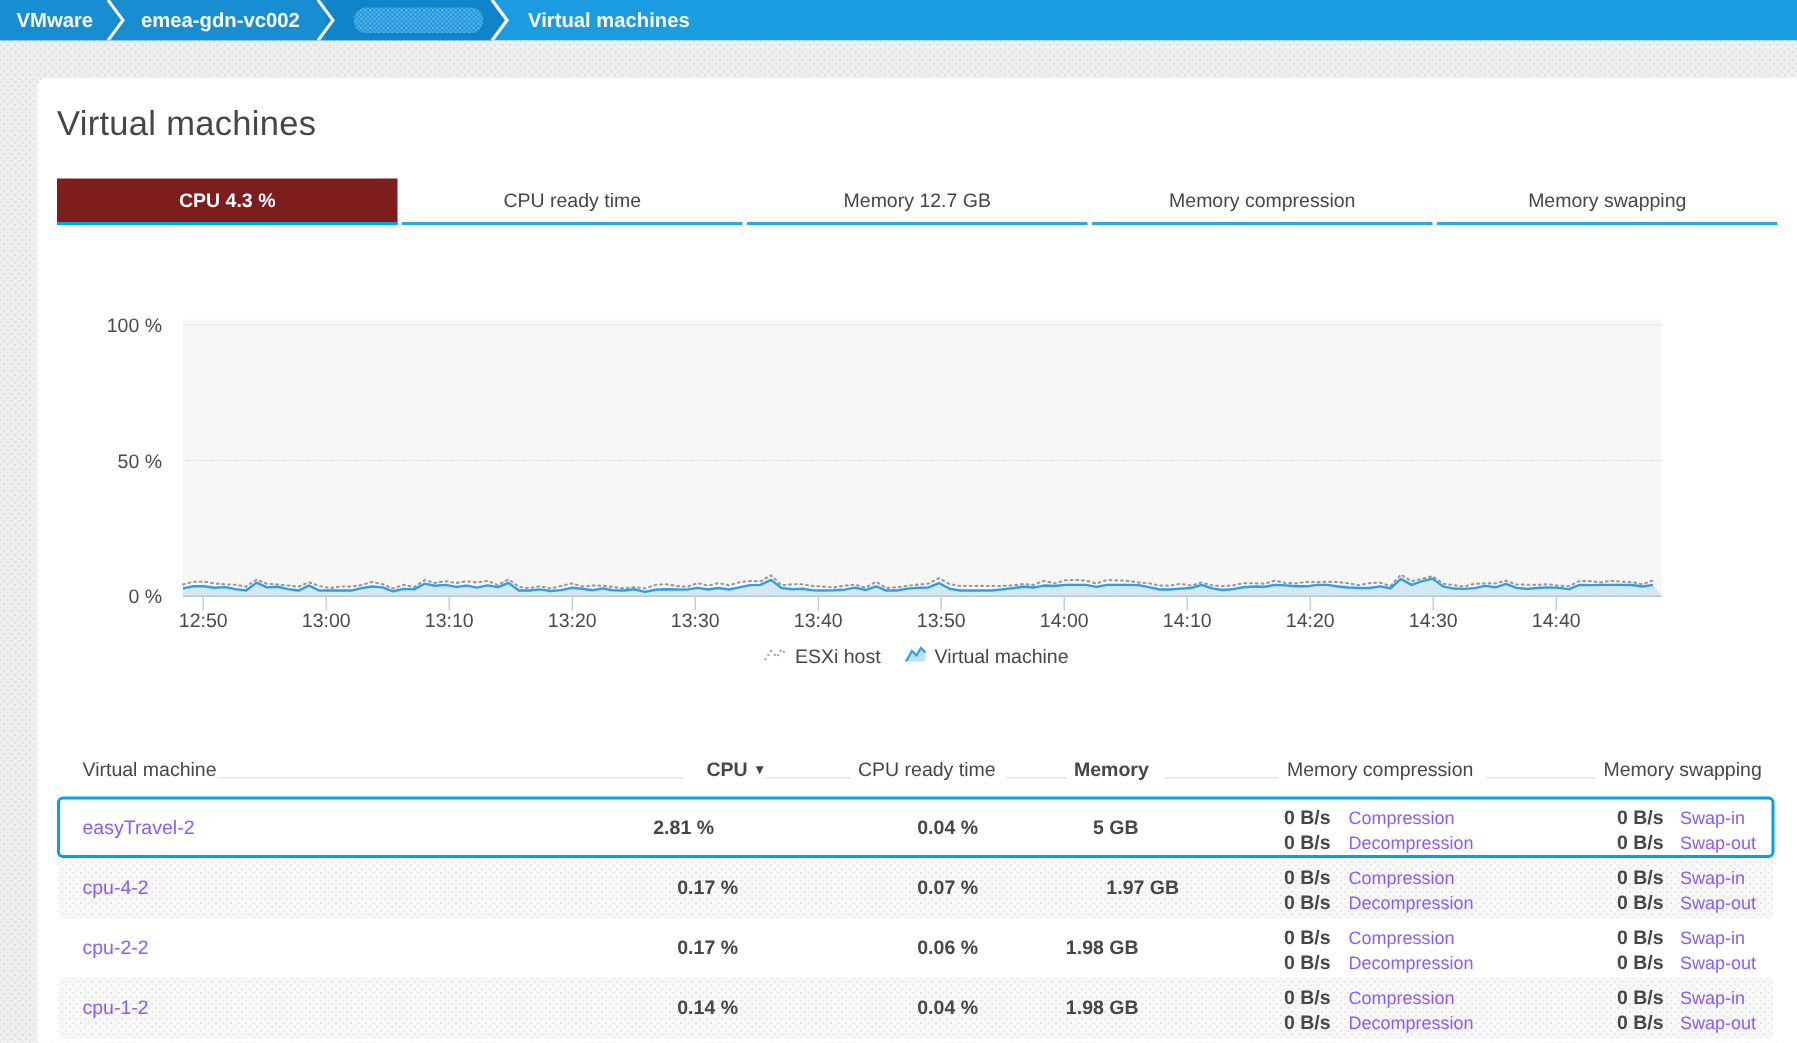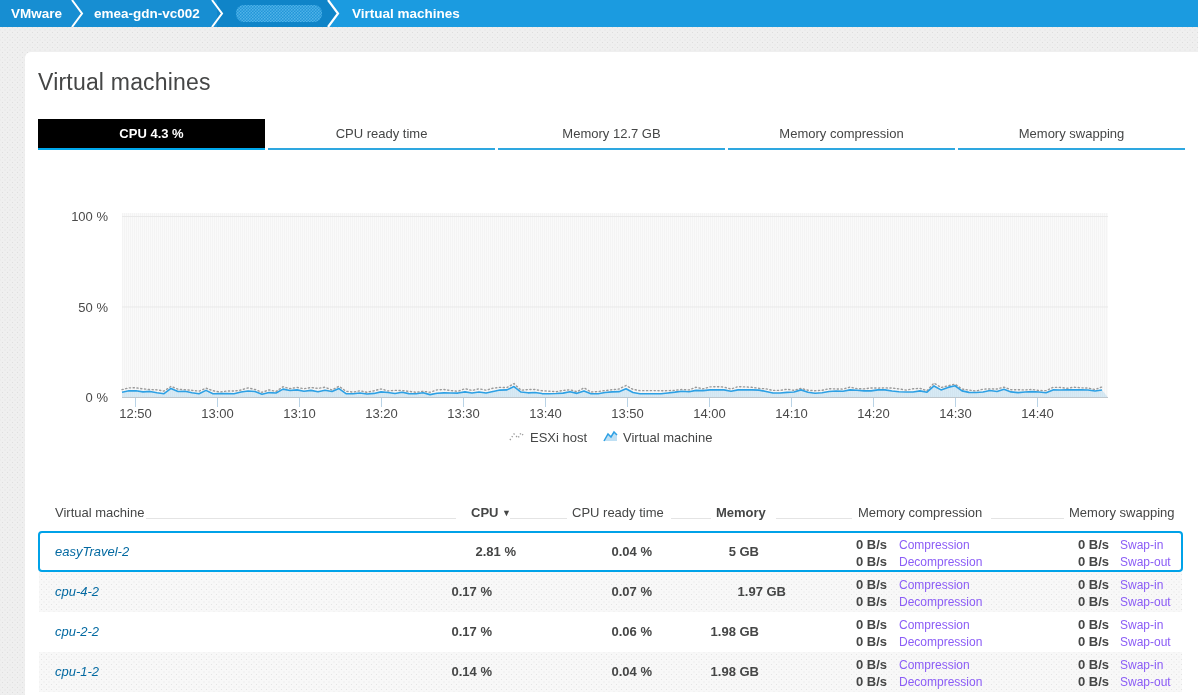--- a/index.html
+++ b/index.html
@@ -21,36 +21,36 @@
   
   #card { left:25px; top:52px; width:1173px; height:643px; background:#fff;
           border-radius:6px 0 0 0; }
 
   #title { left:38px; top:69px; font-size:23px; color:#454646; letter-spacing:0.2px; }
 
   
   .tab { top:119px; height:31px; width:227px; font-size:13px; color:#454646;
          display:flex; align-items:center; justify-content:center;
          border-bottom:2px solid #2ea7e0; background:#fff; }
-  .tab.active { background:#000000; color:#fff; font-weight:bold; border-bottom:2px solid #00a8ec; }
+  .tab.active { background:#7f1d1d; color:#fff; font-weight:bold; border-bottom:2px solid #00a8ec; }
 
   .axlab { font-size:13px; fill:#4a4a4a; font-family:"Liberation Sans",sans-serif; }
   .leglab { font-size:13px; fill:#454646; font-family:"Liberation Sans",sans-serif; }
 
   
   .th { top:505px; font-size:13px; color:#454646; }
   .leader { top:518px; height:1px; background:#e4e4e4; }
   .hatchrow { left:39px; width:1143px; height:40px;
     background-color:#f8f8f8;
     background-image: radial-gradient(circle, #e4e4e4 0.8px, rgba(0,0,0,0) 0.95px),
                       radial-gradient(circle, #e4e4e4 0.8px, rgba(0,0,0,0) 0.95px);
     background-size:5px 5px; background-position:0 0, 2.5px 2.5px; }
   #selrow { left:38px; top:531px; width:1145px; height:41px; background:#fff;
             border:2px solid #00a2e8; border-radius:4px; }
-  .vmname { left:55px; font-size:13px; color:#0369a1;font-style:italic; }
+  .vmname { left:55px; font-size:13px; color:#8b5cf6; }
   .num { font-size:13px; font-weight:bold; color:#454646; text-align:right; }
   .sublab { font-size:12px; color:#8b5cf6; }
   .cell2 { line-height:17.5px; }
 </style>
 </head>
 <body>
 
 <svg id="topbar" class="abs" width="1198" height="27" viewBox="0 0 1198 27">
   <defs>
     <pattern id="redact" width="3" height="3" patternUnits="userSpaceOnUse">
@@ -140,21 +140,21 @@
 <div class="abs leader" style="left:510px;width:57px;"></div>
 <div class="abs leader" style="left:671px;width:40px;"></div>
 <div class="abs leader" style="left:776px;width:76px;"></div>
 <div class="abs leader" style="left:991px;width:73px;"></div>
 
 <div id="selrow" class="abs"></div>
 <div class="abs hatchrow" style="top:572px;"></div>
 <div class="abs hatchrow" style="top:652px;"></div>
 
 <div class="abs vmname" style="top:543.5px;">easyTravel-2</div>
-<div class="abs num" style="left:416px;width:100px;top:543.5px;">2.81 %</div>
+<div class="abs num" style="left:376px;width:100px;top:543.5px;">2.81 %</div>
 <div class="abs num" style="left:552px;width:100px;top:543.5px;">0.04 %</div>
 <div class="abs num" style="left:659px;width:100px;top:543.5px;">5 GB</div>
 <div class="abs num cell2" style="left:807px;width:80px;top:535.5px;">0 B/s<br>0 B/s</div>
 <div class="abs sublab cell2" style="left:899px;top:536.5px;">Compression<br>Decompression</div>
 <div class="abs num cell2" style="left:1029px;width:80px;top:535.5px;">0 B/s<br>0 B/s</div>
 <div class="abs sublab cell2" style="left:1120px;top:536.5px;">Swap-in<br>Swap-out</div>
 <div class="abs vmname" style="top:583.5px;">cpu-4-2</div>
 <div class="abs num" style="left:392px;width:100px;top:583.5px;">0.17 %</div>
 <div class="abs num" style="left:552px;width:100px;top:583.5px;">0.07 %</div>
 <div class="abs num" style="left:686px;width:100px;top:583.5px;">1.97 GB</div>

